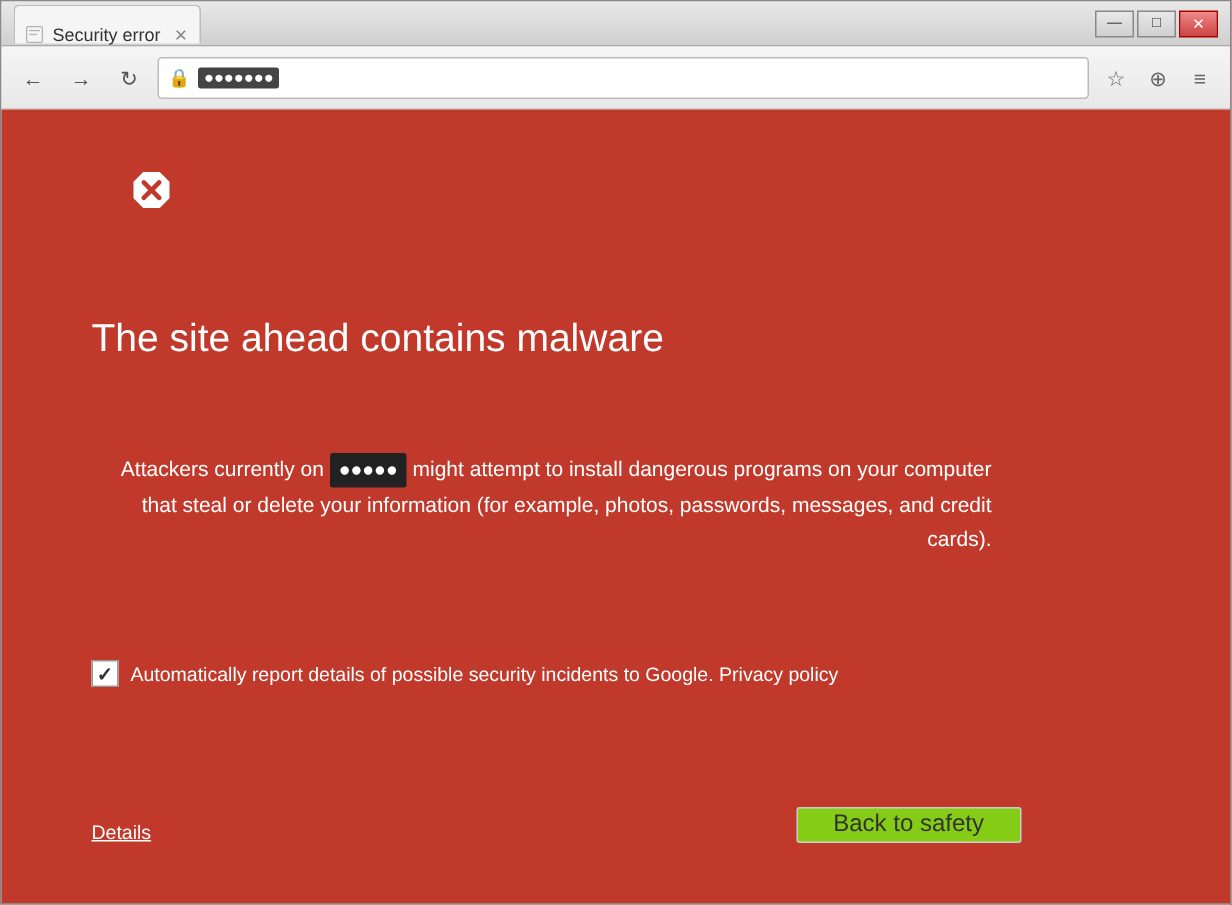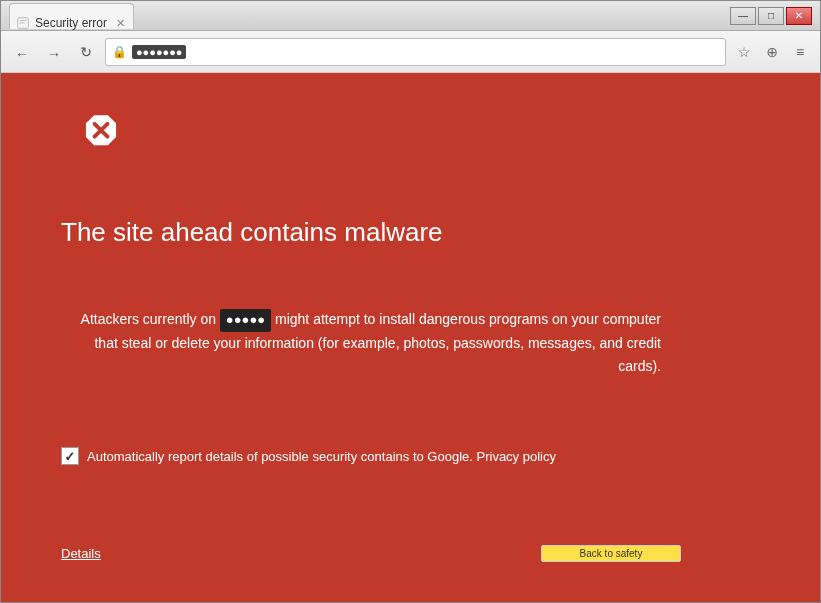--- a/index.html
+++ b/index.html
@@ -208,35 +208,35 @@
       font-size: 13px;
       color: white;
     }
     .privacy-link {
       color: white;
       cursor: pointer;
     }
 
     .action-row {
       display: flex;
-      align-items: center;
+      align-items: flex-end;
       justify-content: space-between;
       max-width: 620px;
     }
     .details-link {
       color: white;
       text-decoration: underline;
       font-size: 13px;
       cursor: pointer;
     }
     .back-to-safety-btn {
-      background: #fde047;
+      background: #84cc16;
       border: 1px solid #ccc;
       padding: 2px 24px;
-      font-size: 10px;
+      font-size: 16px;
       color: #333;
       cursor: pointer;
       border-radius: 2px;
       min-width: 140px;
       text-align: center;
     }
   </style>
 </head>
 <body>
 
@@ -288,21 +288,21 @@
 
     <div class="error-description">
       <span>Attackers currently on </span><span class="blocked-url">●●●●●</span><span> might attempt to install dangerous programs on your computer that steal or delete your information (for example, photos, passwords, messages, and credit cards).</span>
     </div>
 
     <div class="report-row">
       <div class="checkbox-container">
         <span class="checkmark">✓</span>
       </div>
       <div class="report-text">
-        <span>Automatically report details of possible security contains to Google.</span>
+        <span>Automatically report details of possible security incidents to Google.</span>
         <span class="privacy-link">Privacy policy</span>
       </div>
     </div>
 
     <div class="action-row">
       <span class="details-link">Details</span>
       <button class="back-to-safety-btn">Back to safety</button>
     </div>
   </div>
 </div>

